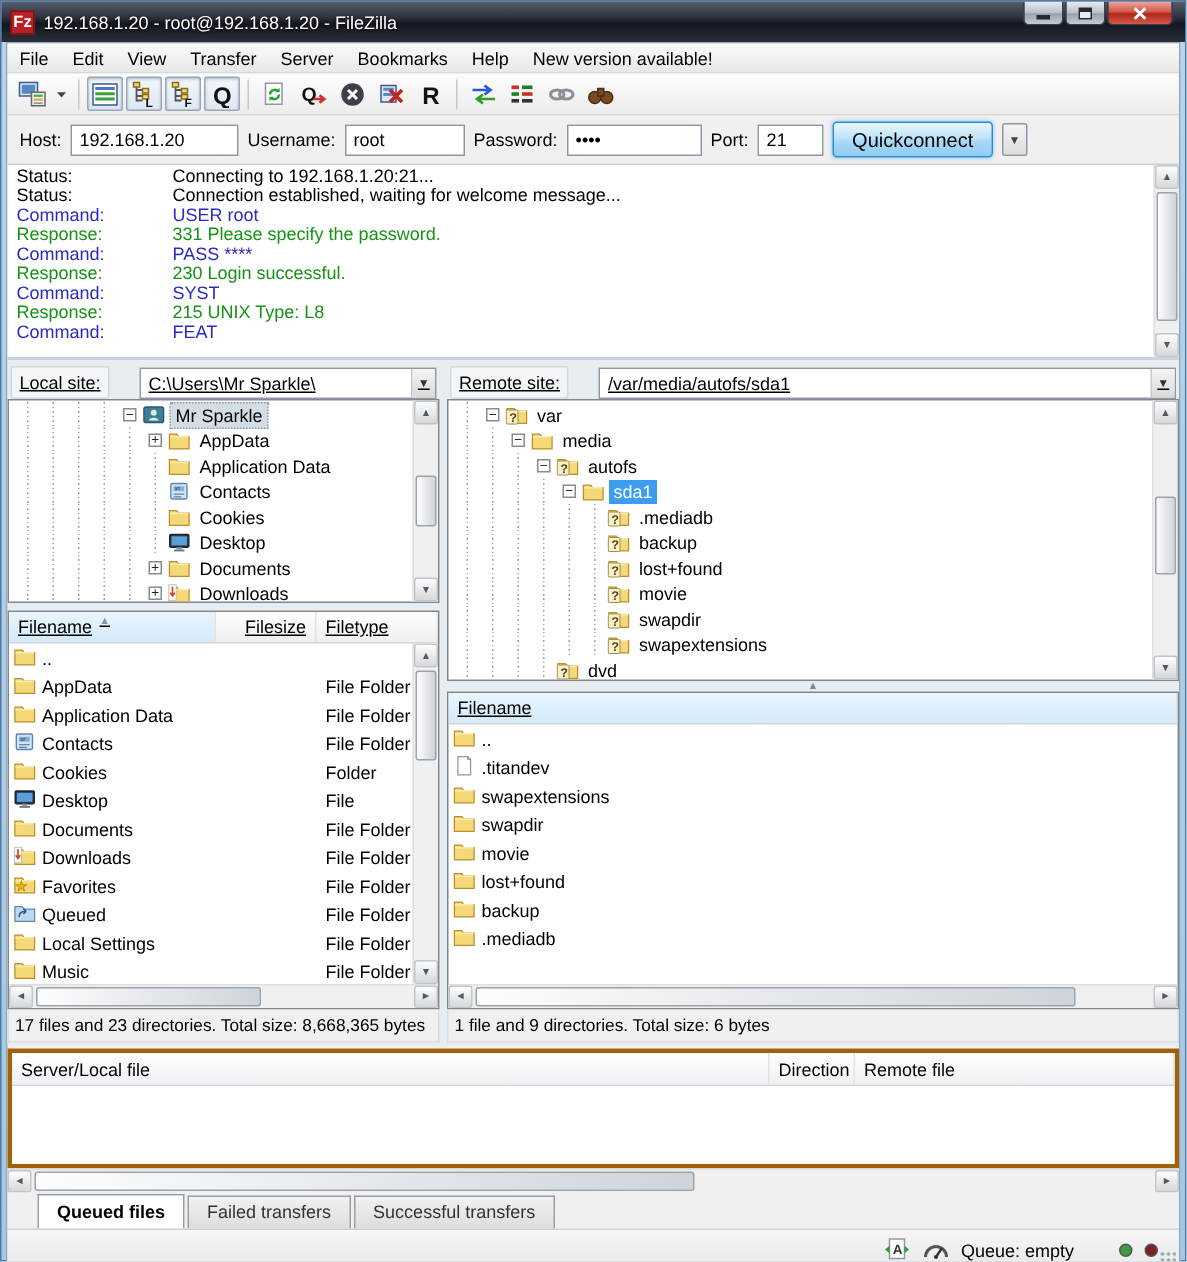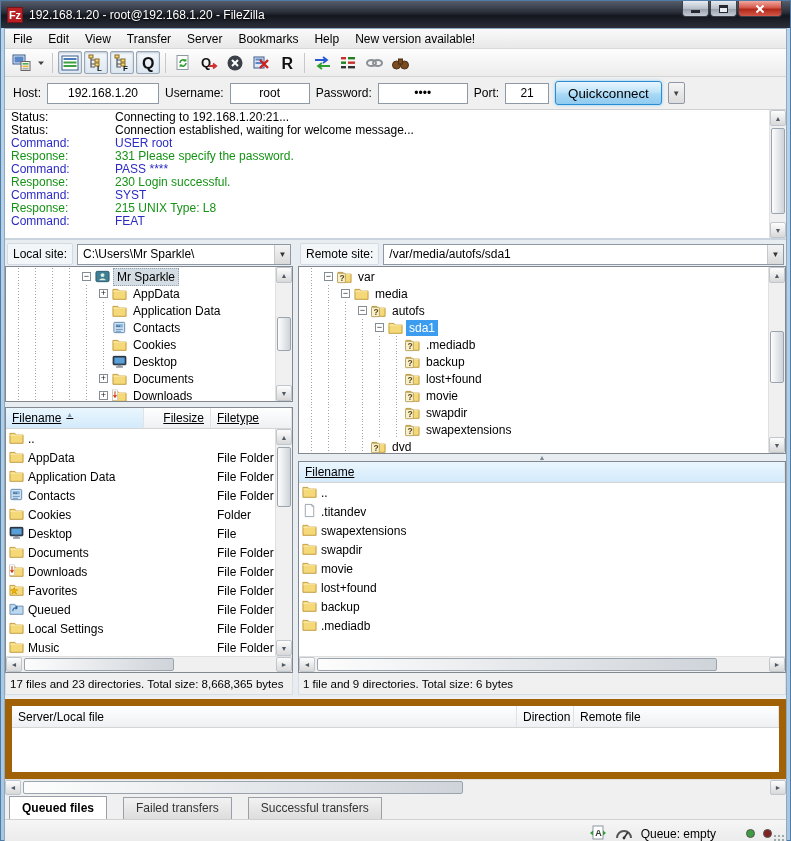--- a/index.html
+++ b/index.html
@@ -38,21 +38,21 @@
   .tbtn { width:24px; height:23px; display:flex; align-items:center; justify-content:center; border:1px solid transparent; border-radius:2px; }
   .tbtn.pressed { border:1px solid #98a6b5; background:linear-gradient(180deg,#f4f8fc,#dde8f2); box-shadow:inset 0 1px 2px rgba(80,100,130,.35); }
   .tbtn.narrow { width:12px; }
   .tsep { width:1px; height:20px; background:#c8c8c8; margin:0 3px; }
   .tbtn svg text { font-family:"Liberation Sans",sans-serif; }
 
   
   .quickbar { height:33px; flex:0 0 33px; display:flex; align-items:center; gap:6px; padding:0 8px;
               background:#f0f0f0; border-bottom:1px solid #d0d0d0; }
   .qlabel { flex:0 0 auto; }
-  .qinput { height:21px; border:1px solid #8e99a5; background:#fff; padding:2px 5px; font-family:"Liberation Sans",sans-serif; font-size:12px;text-align:center; }
+  .qinput { height:21px; border:1px solid #8e99a5; background:#fff; padding:2px 5px; font-family:"Liberation Sans",sans-serif; font-size:12px; }
   .qc-btn { height:24px; padding:2px 12px; border:1px solid #2a8dd4; border-radius:3px; color:#000;
             background:linear-gradient(180deg,#eaf6fd,#bfe4f9 45%,#a9d9f5 55%,#90cbf0); box-shadow:0 0 3px #7fc5f2; }
   .qc-drop { width:17px; height:22px; border:1px solid #8e99a5; border-radius:2px; background:linear-gradient(180deg,#f5f5f5,#dcdcdc); display:flex; align-items:center; justify-content:center; font-size:8px; color:#444; }
 
   
   .logwrap { height:130px; flex:0 0 130px; display:flex; background:#fff; border-bottom:2px solid #c9d4de; }
   .log { flex:1; overflow:hidden; padding:1px 0 0 6px; line-height:13px; }
   .log-line { white-space:nowrap; }
   .log-kind { display:inline-block; width:104px; }
 
@@ -66,21 +66,21 @@
   .sb-v .sb-thumb { left:1px; right:1px; }
   .sb-h .sb-thumb { top:1px; bottom:1px; }
 
   
   .main { flex:0 0 457px; height:457px; display:flex; padding:2px 0; background:#e8edf2; }
   .pane { display:flex; flex-direction:column; }
   .pane.local { flex:0 0 288px; width:288px; }
   .pane.remote { flex:1; }
   .vsplit { flex:0 0 5px; }
 
-  .sitebar { height:24px; flex:0 0 24px; display:flex; align-items:center; gap:4px; padding:0 2px; }
+  .sitebar { height:24px; flex:0 0 24px; display:flex; align-items:flex-end; gap:20px; padding:0 2px;text-decoration:underline; }
   .sitelabel { padding:3px 5px; border:1px solid #d3dae1; background:#f3f6f9; border-radius:2px; }
   .combo { flex:1; height:21px; border:1px solid #8e99a5; background:#fff; display:flex; align-items:center; }
   .combo .val { flex:1; padding:0 5px; white-space:nowrap; overflow:hidden; }
   .combo .drop { width:16px; height:100%; display:flex; align-items:center; justify-content:center; font-size:8px; color:#333; background:linear-gradient(180deg,#f4f4f4,#dadada); border-left:1px solid #c4cad0; }
 
   .treebox { background:#fff; border:1px solid #828790; display:flex; overflow:hidden; }
   .treebox.local-h { height:136px; flex:0 0 136px; }
   .treebox.remote-h { height:188px; flex:0 0 188px; }
   .treerows { flex:1; overflow:hidden; padding-top:1px; }
   .trow { height:17px; display:flex; align-items:center; white-space:nowrap; padding-left:4px; }
@@ -109,28 +109,28 @@
   .lrow { height:19px; display:flex; align-items:center; padding-left:3px; white-space:nowrap; }
   .lcell-name { display:flex; align-items:center; gap:4px; }
   .local .lcell-name { width:135px; }
   .remote .lcell-name { flex:1; }
   .lcell-size { width:67px; text-align:right; padding-right:8px; }
   .lcell-type { flex:1; padding-left:6px; }
 
   .pane-status { height:22px; flex:0 0 22px; display:flex; align-items:center; padding:2px 4px; background:#f0f0f0; border:1px solid #d8dde2; border-top:none; font-size:11.5px; }
 
   
-  .queuewrap { flex:0 0 80px; height:80px; display:flex; flex-direction:column; background:#fff; border:7px solid #a16207; margin:2px 0 0 0; }
+  .queuewrap { flex:0 0 80px; height:80px; display:flex; flex-direction:column; background:#fff; border:3px solid #a16207; margin:2px 0 0 0; }
   .q-head { height:22px; flex:0 0 22px; display:flex; background:linear-gradient(180deg,#ffffff,#eef0f3); border-bottom:1px solid #d5d5d5; }
   .q-col1 { width:505px; } .q-col2 { width:57px; } .q-col3 { flex:1; }
   .q-empty { flex:1; background:#fff; }
   .qsb { margin-top:0; }
 
   
-  .tabs { height:24px; flex:0 0 24px; display:flex; align-items:flex-end; gap:16px; padding:2px 4px 0 4px; background:#f0f0f0; }
+  .tabs { height:24px; flex:0 0 24px; display:flex; align-items:flex-end; gap:2px; padding:2px 4px 0 20px; background:#f0f0f0; }
   .tab { padding:3px 12px 4px 12px; background:linear-gradient(180deg,#f2f2f2,#dddddd); border:1px solid #9aa0a8; border-bottom:none; color:#333; }
   .tab.active { background:#fff; font-weight:bold; color:#000; padding-top:4px; }
 
   
   .statusbar { height:28px; flex:0 0 28px; display:flex; align-items:center; justify-content:flex-end; gap:8px; padding:0 14px 0 6px;
                background:linear-gradient(180deg,#f6f6f6,#e8e8e8); border-top:1px solid #d0d0d0; position:relative; }
   .led { width:9px; height:9px; border-radius:50%; border:1px solid #555; }
   .grip { position:absolute; right:2px; bottom:2px; width:11px; height:11px;
           background-image:radial-gradient(circle at 2px 2px,#9aa 1px,transparent 1.2px);
           background-size:4px 4px; }

